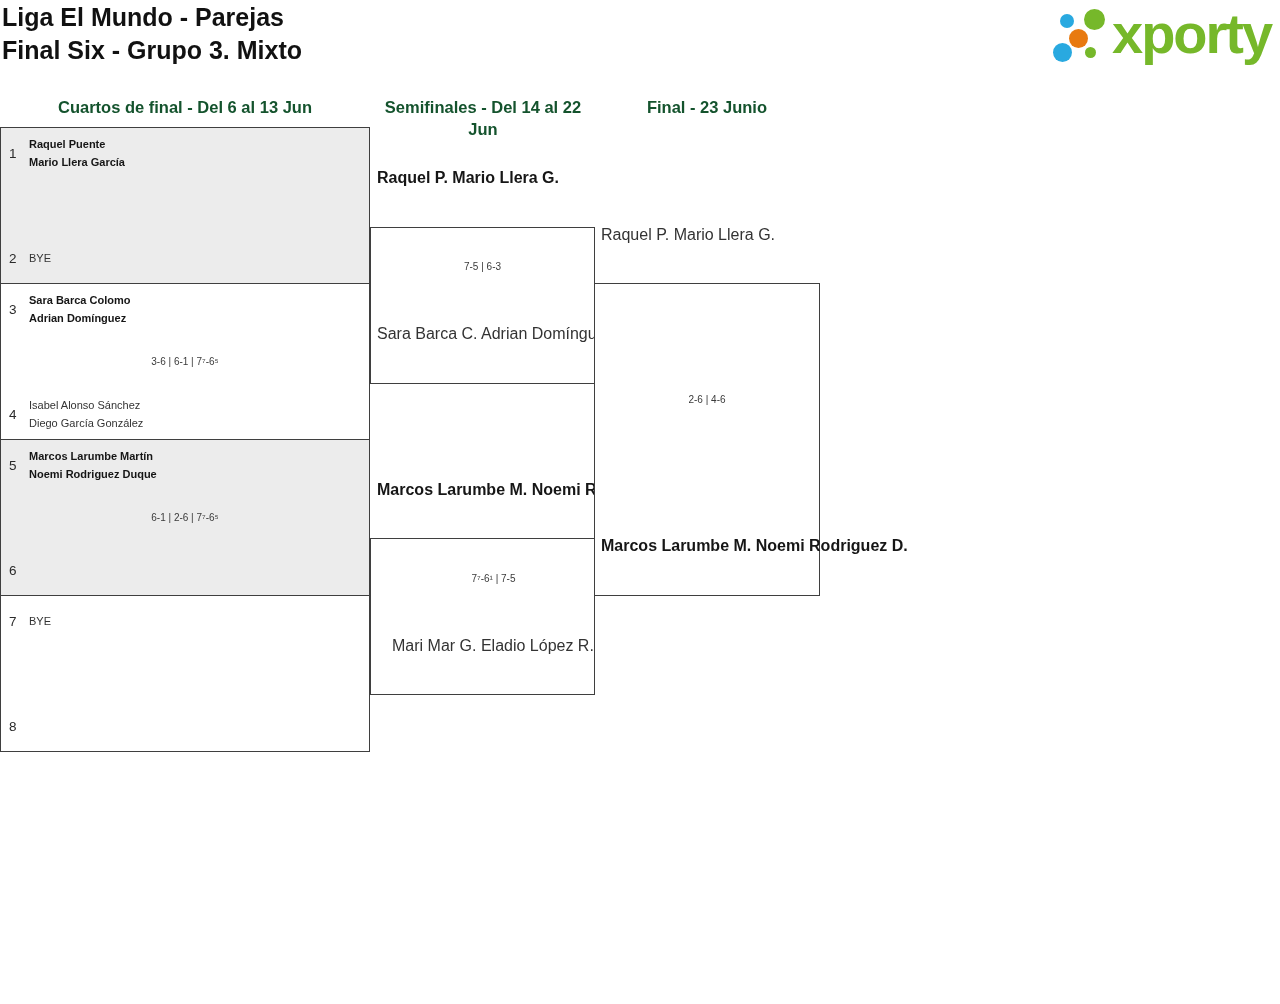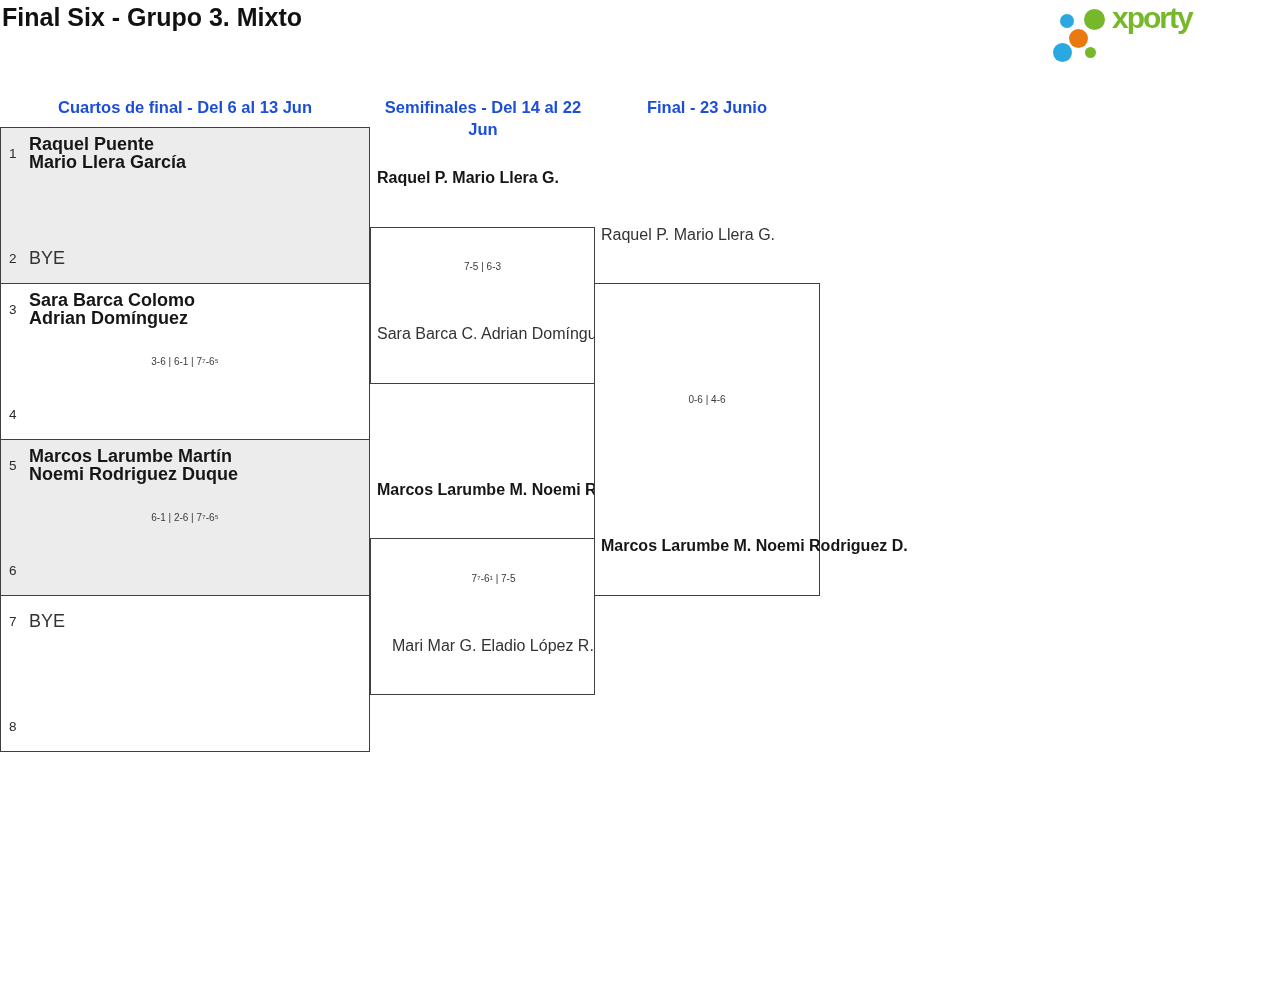--- a/index.html
+++ b/index.html
@@ -23,28 +23,28 @@
   
   .logo { left: 1048px; top: 4px; width: 226px; height: 64px; }
   .logo .dot { position: absolute; border-radius: 50%; }
   .dot-blue-top    { left: 12px; top: 10px; width: 14px; height: 14px; background: #29a9e0; }
   .dot-green-big   { left: 36px; top:  5px; width: 21px; height: 21px; background: #76b82a; }
   .dot-orange      { left: 21px; top: 25px; width: 19px; height: 19px; background: #e87a10; }
   .dot-blue-bottom { left:  5px; top: 39px; width: 19px; height: 19px; background: #29a9e0; }
   .dot-green-small { left: 37px; top: 43px; width: 11px; height: 11px; background: #76b82a; }
   .logo-text {
     position: absolute; left: 64px; top: -3px;
-    font-size: 30px; font-weight: 700; letter-spacing: -2px;
+    font-size: 56px; font-weight: 700; letter-spacing: -2px;
     color: #76b82a;
   }
 
   
   .round-header {
     font-size: 16.5px; font-weight: 600; line-height: 22px;
-    color: #1d4ed8; text-align: center;
+    color: #14532d; text-align: center;
   }
   .rh-qf    { left: 0px;   top: 96px; width: 370px; }
   .rh-sf    { left: 372px; top: 96px; width: 222px; }
   .rh-final { left: 594px; top: 96px; width: 226px; }
 
   
   .match-box { border: 1px solid #3f3f3f; background: #ffffff; }
   .match-box.shade { background: #ececec; }
   .qf { left: 0; width: 370px; height: 157px; }
   .qf1 { top: 127px; }
@@ -60,21 +60,21 @@
   .team {
     position: absolute; left: 0; right: 0;
     display: flex; align-items: center; min-height: 36px;
   }
   .team.pos-top { top: 7px; }
   .team.pos-bottom { bottom: 7px; }
   .seed {
     flex: 0 0 20px; margin-left: 8px;
     font-size: 13.5px; color: #2a2a2a; text-align: left;
   }
-  .names { font-size: 18px; line-height: 18px; color: #333; }
+  .names { font-size: 11px; line-height: 18px; color: #333; }
   .names .nline { display: block; }
   .names.bold { font-weight: 700; color: #161616; }
 
   
   .label-names { font-size: 16px; line-height: 18px; color: #333; }
   .label-names.bold { font-weight: 700; color: #161616; }
   .lbl-sf1-top { left: 377px; top: 169px; }
   .lbl-sf1-bot { left: 377px; top: 325px; }
   .lbl-sf2-top { left: 377px; top: 481px; }
   .lbl-sf2-bot { left: 392px; top: 637px; }
@@ -87,20 +87,21 @@
   }
   .score-center { position: absolute; left: 0; right: 0; top: 50%; transform: translateY(-50%); }
   .sc-sf1 { left: 370px; width: 225px; top: 258px; }
   .sc-sf2 { left: 370px; width: 247px; top: 570px; }
   .sc-fin { left: 594px; width: 226px; top: 391px; }
 </style>
 </head>
 <body>
 
 <div class="abs page-title">
+  <div>Liga El Mundo - Parejas</div>
   <div>Final Six - Grupo 3. Mixto</div>
 </div>
 
 <div class="abs logo">
   <span class="dot dot-blue-top"></span>
   <span class="dot dot-green-big"></span>
   <span class="dot dot-orange"></span>
   <span class="dot dot-blue-bottom"></span>
   <span class="dot dot-green-small"></span>
   <span class="logo-text">xporty</span>
@@ -131,20 +132,24 @@
   <div class="team pos-top">
     <span class="seed">3</span>
     <span class="names bold">
       <span class="nline">Sara Barca Colomo</span>
       <span class="nline">Adrian Domínguez</span>
     </span>
   </div>
   <div class="score score-center">3-6 | 6-1 | 7⁷-6⁵</div>
   <div class="team pos-bottom">
     <span class="seed">4</span>
+    <span class="names">
+      <span class="nline">Isabel Alonso Sánchez</span>
+      <span class="nline">Diego García González</span>
+    </span>
   </div>
 </div>
 
 <div class="abs match-box qf qf3 shade">
   <div class="team pos-top">
     <span class="seed">5</span>
     <span class="names bold">
       <span class="nline">Marcos Larumbe Martín</span>
       <span class="nline">Noemi Rodriguez Duque</span>
     </span>
@@ -188,17 +193,17 @@
 <div class="abs label-names lbl-sf2-bot">
   <span class="nline">Mari Mar G.</span>
   <span class="nline">Eladio López R.</span>
 </div>
 
 <div class="abs match-box final-box"></div>
 <div class="abs label-names lbl-fin-top">
   <span class="nline">Raquel P.</span>
   <span class="nline">Mario Llera G.</span>
 </div>
-<div class="abs score sc-fin">0-6 | 4-6</div>
+<div class="abs score sc-fin">2-6 | 4-6</div>
 <div class="abs label-names lbl-fin-bot bold">
   <span class="nline">Marcos Larumbe M.</span>
   <span class="nline">Noemi Rodriguez D.</span>
 </div>
 
 </body></html>

